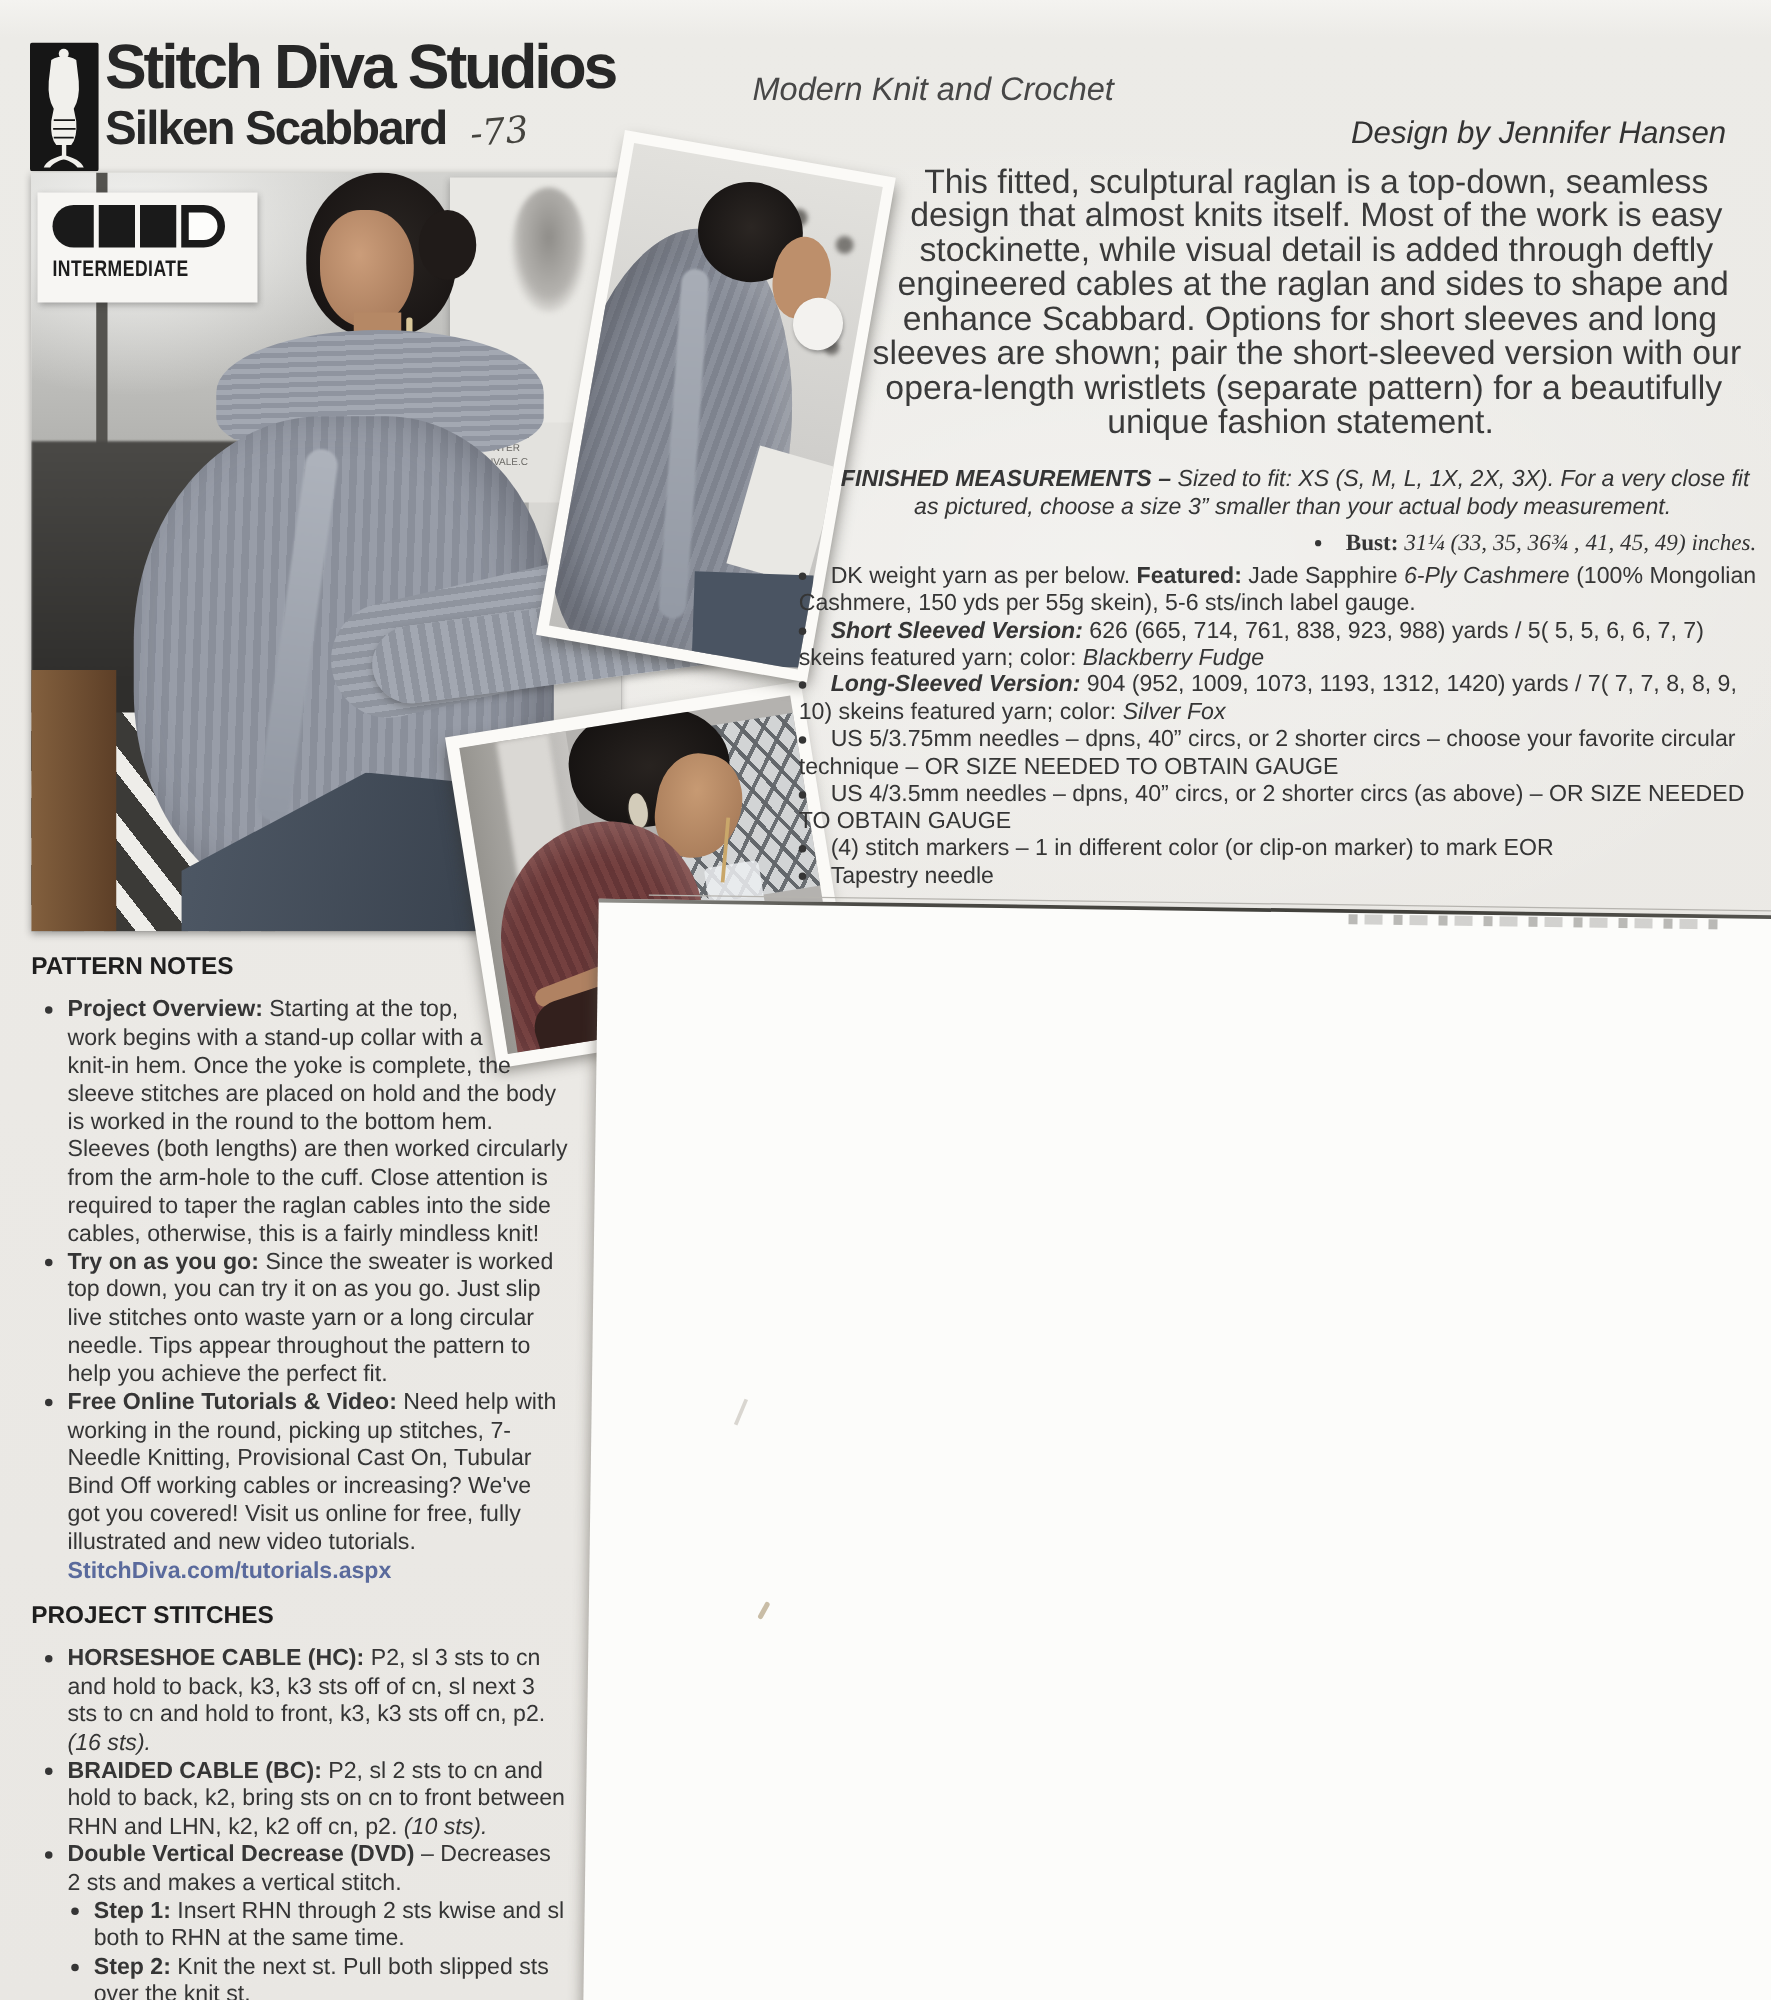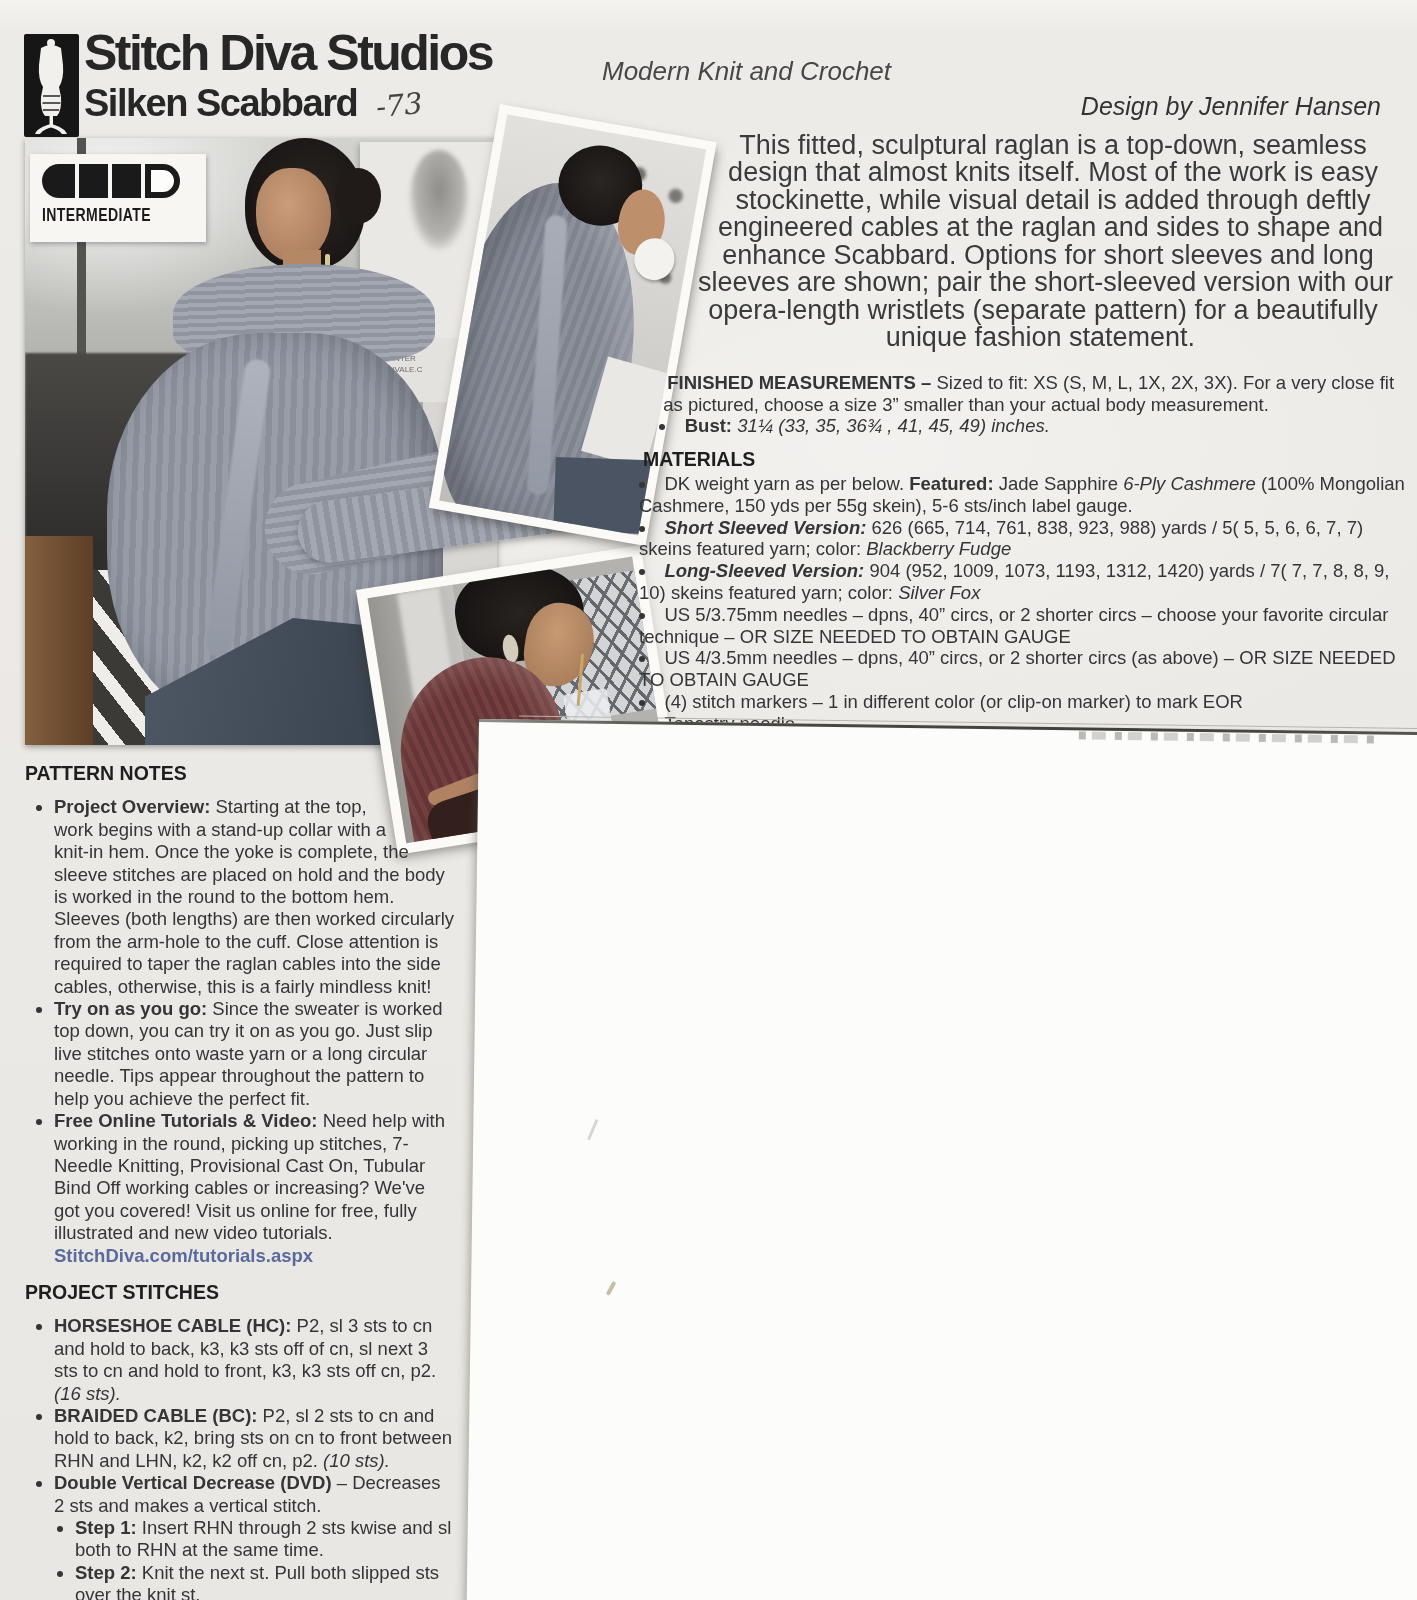--- a/index.html
+++ b/index.html
@@ -126,22 +126,22 @@
     box-shadow:inset 0 -20px 0 rgba(200,205,208,.8);}
   .pd-straw{left:196px;top:88px;width:3px;height:52px;background:#c9a76a;transform:rotate(14deg);}
   .pd-table{left:150px;top:186px;width:118px;height:62px;background:#d9d8d4;}
 
   
   .colR{position:absolute;left:617px;top:96px;width:788px;z-index:5;font-size:18.5px;line-height:21.8px;color:#353535;}
   .designer{font-size:25px;font-weight:400;font-style:italic;text-align:right;padding-right:24px;color:#333;}
   .ph-spacer{float:left;width:84px;height:295px;
     shape-outside:polygon(0 0,84px 0,30px 295px,0 295px);shape-margin:10px;}
   .intro{font-size:27px;line-height:27.5px;text-align:center;margin:14px 0 0;color:#3a3a3a;}
-  .meas{text-align:left;margin:20px 0 0;}
-  .bustline{list-style:disc inside;text-align:left;margin:0;padding:0;}
+  .meas{text-align:center;margin:20px 0 10px;font-style:italic;}
+  .bustline{list-style:disc inside;text-align:right;margin:0;padding:0;font-family:Liberation Serif, serif;}
   .colR h3,.colL h3{font-size:19.5px;color:#1e1e1e;margin:0;}
   .mat-h{margin:12px 0 2px 26px !important;}
   .mat{list-style:disc inside;margin:2px 0 0;padding-left:22px;}
 
   .colL{position:absolute;left:25px;top:745px;width:442px;z-index:5;font-size:18.5px;line-height:22.4px;color:#353535;}
   .ph-spacer2{float:right;width:86px;height:92px;
     shape-outside:polygon(2px 0,86px 0,86px 92px,16px 92px);shape-margin:8px;}
   .gauge{margin:0;}
   .pn-h{margin:17px 0 3px !important;}
   .ps-h{margin:14px 0 3px !important;}
@@ -263,21 +263,20 @@
   <div class="colR">
     <div class="designer">Design by Jennifer Hansen</div>
     <div>
       <div class="ph-spacer"></div>
       <p class="intro">This fitted, sculptural raglan is a top-down, seamless design that almost knits itself. Most of the work is easy stockinette, while visual detail is added through deftly engineered cables at the raglan and sides to shape and enhance Scabbard. Options for short sleeves and long sleeves are shown; pair the short-sleeved version with our opera-length wristlets (separate pattern) for a beautifully unique fashion statement.</p>
       <p class="meas"><b>FINISHED MEASUREMENTS – </b><span>Sized to fit: XS (S, M, L, 1X, 2X, 3X). For a very close fit as pictured, choose a size 3” smaller than your actual body measurement.</span></p>
       <ul class="bustline">
         <li><b>Bust:</b><i> 31¼ (33, 35, 36¾ , 41, 45, 49) inches.</i></li>
       </ul>
     </div>
-    <h3 class="mat-h">MATERIALS</h3>
     <ul class="mat">
       <li><span>DK weight yarn as per below. </span><b>Featured:</b><span> Jade Sapphire </span><i>6-Ply Cashmere</i><span> (100% Mongolian Cashmere, 150 yds per 55g skein), 5-6 sts/inch label gauge.</span></li>
       <li><b><i>Short Sleeved Version:</i></b><span> 626 (665, 714, 761, 838, 923, 988) yards / 5( 5, 5, 6, 6, 7, 7) skeins featured yarn; color: </span><i>Blackberry Fudge</i></li>
       <li><b><i>Long-Sleeved Version:</i></b><span> 904 (952, 1009, 1073, 1193, 1312, 1420) yards / 7( 7, 7, 8, 8, 9, 10) skeins featured yarn; color: </span><i>Silver Fox</i></li>
       <li>US 5/3.75mm needles – dpns, 40” circs, or 2 shorter circs – choose your favorite circular technique – OR SIZE NEEDED TO OBTAIN GAUGE</li>
       <li>US 4/3.5mm needles – dpns, 40” circs, or 2 shorter circs (as above) – OR SIZE NEEDED TO OBTAIN GAUGE</li>
       <li>(4) stitch markers – 1 in different color (or clip-on marker) to mark EOR</li>
       <li>Tapestry needle</li>
     </ul>
   </div>

